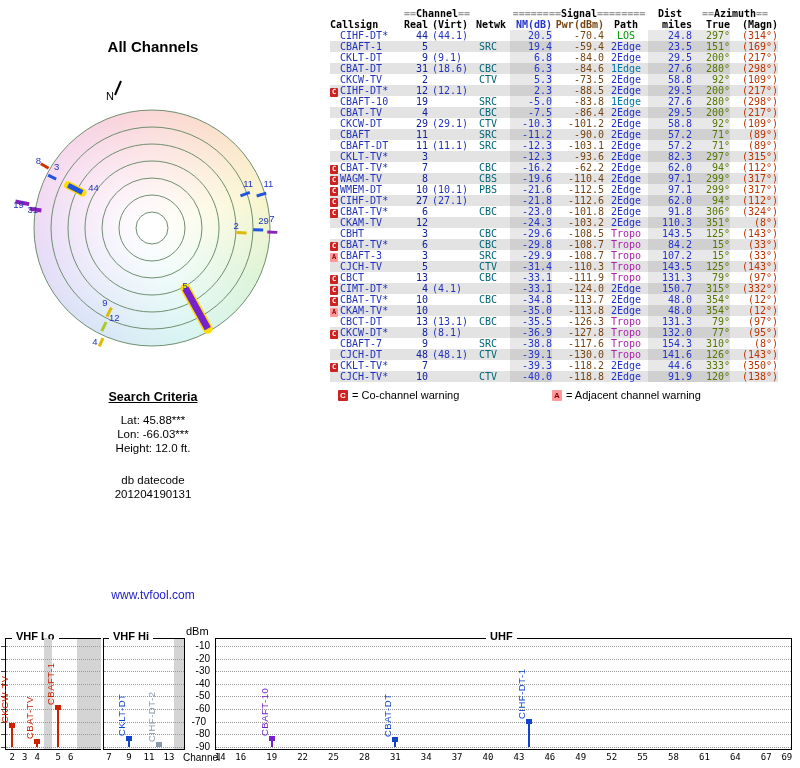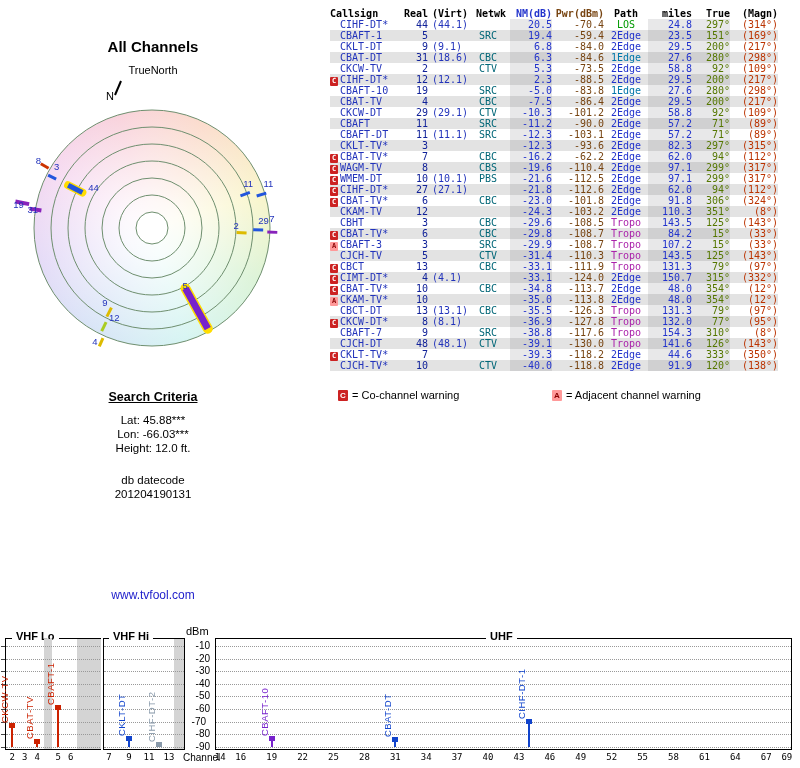--- a/index.html
+++ b/index.html
@@ -72,21 +72,20 @@
   .bar{position:absolute;width:2px}
   .cap{position:absolute;width:6px;height:5px}
   .vlabel{position:absolute;writing-mode:vertical-rl;transform:rotate(180deg);font-size:9.5px;width:13px;height:90px;letter-spacing:0.5px;white-space:nowrap}
 </style>
 </head>
 <body>
 
 <div id="page">
 
   <div class="abs" id="radar-title">All Channels</div>
-  <div class="abs" id="north-label">TrueNorth</div>
   <div class="abs" id="radar-disc"></div>
   <svg class="abs" id="radar-svg">
       <circle cx="152" cy="228" r="118" fill="none" stroke="#6f8f6f" stroke-width="1"></circle>
       <circle cx="152" cy="228" r="101" fill="none" stroke="#6f8f6f" stroke-width="1"></circle>
       <circle cx="152" cy="228" r="84" fill="none" stroke="#6f8f6f" stroke-width="1"></circle>
       <circle cx="152" cy="228" r="67" fill="none" stroke="#6f8f6f" stroke-width="1"></circle>
       <circle cx="152" cy="228" r="50" fill="none" stroke="#6f8f6f" stroke-width="1"></circle>
       <circle cx="152" cy="228" r="33" fill="none" stroke="#6f8f6f" stroke-width="1"></circle>
       <circle cx="152" cy="228" r="16" fill="#ffffff" stroke="#6f8f6f" stroke-width="1"></circle>
       <line x1="121" y1="81" x2="115" y2="95" stroke="#000" stroke-width="2"></line>
@@ -131,20 +130,28 @@
     <div class="gap"></div>
     <div>db datecode</div>
     <div>201204190131</div>
   </div>
 
   <div class="abs" id="site-link">
     <a>www.tvfool.com</a>
   </div>
 
   <div class="abs" id="tbl">
+    <div class="thead-row">
+      <span class="h-blank1"></span>
+      <span class="h-channel"><i class="eq">==</i><b>Channel</b><i class="eq">==</i></span>
+      <span class="h-netwkblank"></span>
+      <span class="h-signal"><i class="eq">========</i><b>Signal</b><i class="eq">========</i></span>
+      <span class="h-dist">Dist</span>
+      <span class="h-azimuth"><i class="eq">==</i><b>Azimuth</b><i class="eq">==</i></span>
+    </div>
     <div class="thead-row">
       <span class="h2-callsign">Callsign</span>
       <span class="h2-real">Real</span>
       <span class="h2-virt">(Virt)</span>
       <span class="h2-netwk">Netwk</span>
       <span class="h2-nm">NM(dB)</span>
       <span class="h2-pwr">Pwr(dBm)</span>
       <span class="h2-path">Path</span>
       <span class="h2-miles">miles</span>
       <span class="h2-true">True</span>

